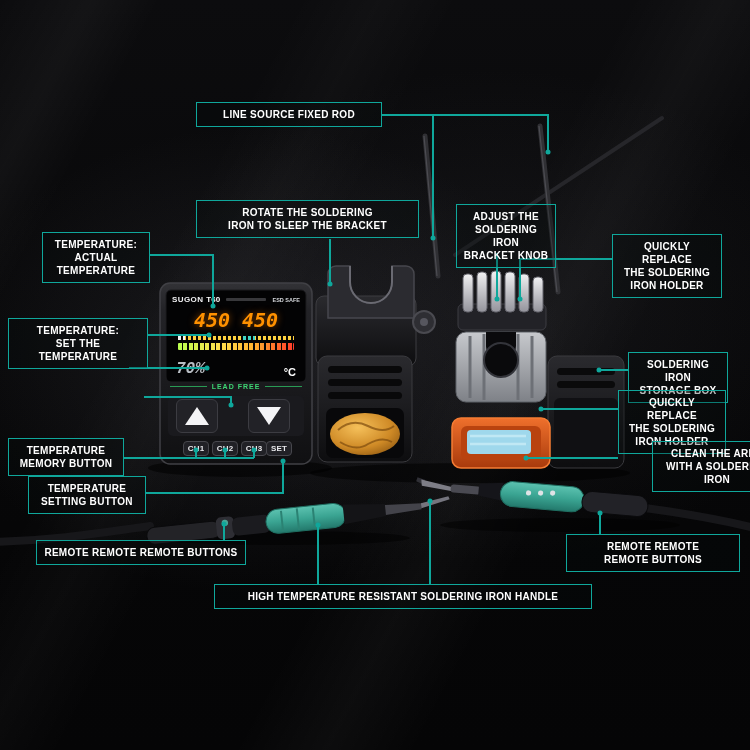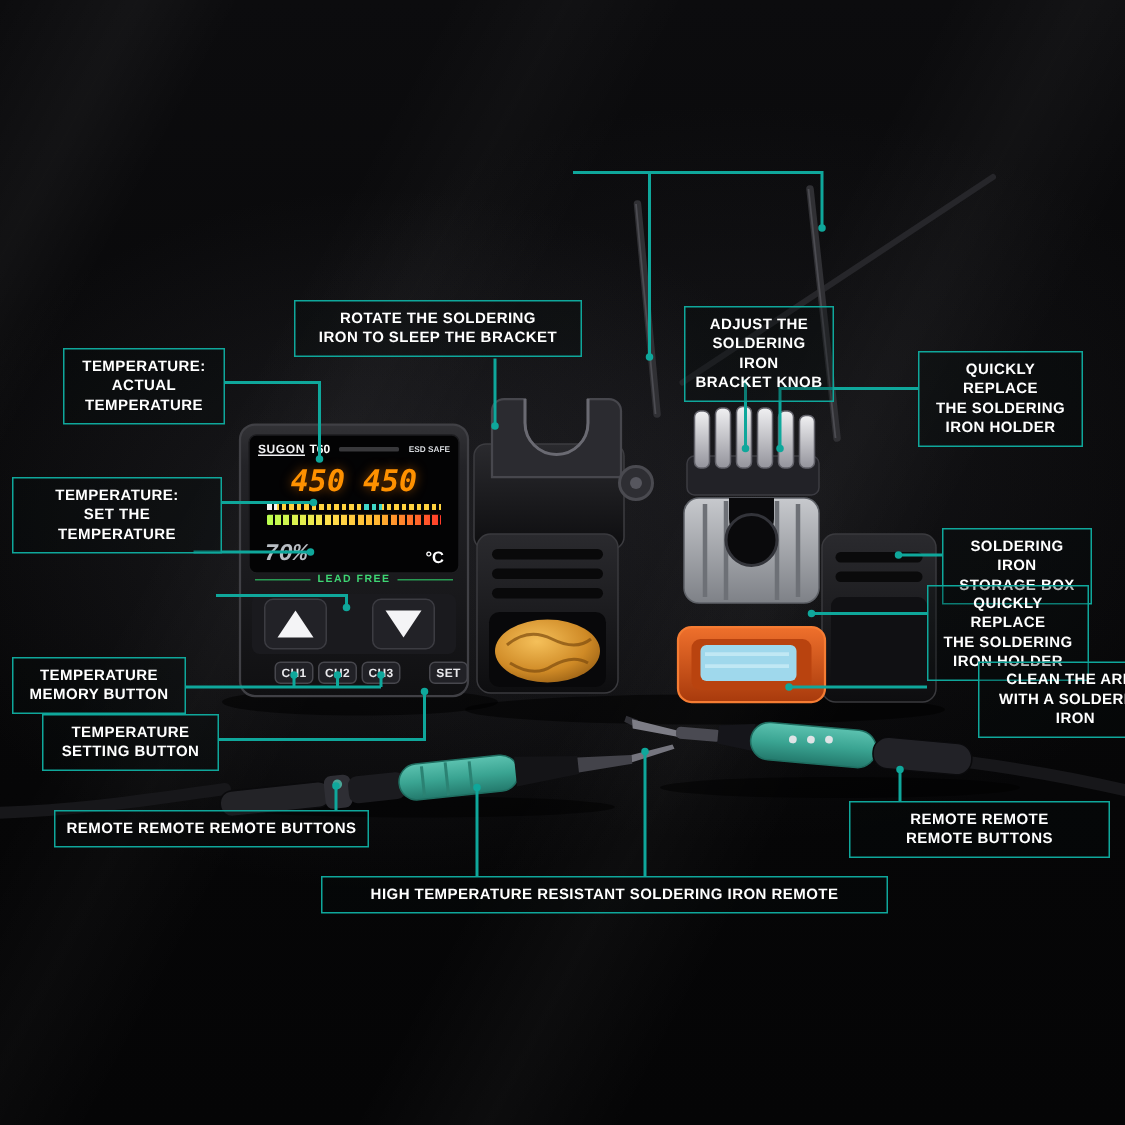--- a/index.html
+++ b/index.html
@@ -24,21 +24,21 @@
     font-size:10px;font-weight:bold;line-height:13px;letter-spacing:.3px;
     padding:5px 6px;white-space:pre-line;text-align:center;
   }
   .ta-c{text-align:center;}
   
   #display{
     position:absolute;left:166px;top:290px;width:140px;height:92px;
     display:flex;flex-direction:column;padding:4px 6px;box-sizing:border-box;
   }
   .d-head{display:flex;align-items:center;gap:3px;height:11px;}
-  .d-brand{font-size:8px;font-weight:bold;color:#f0f0f2;letter-spacing:.4px;text-decoration:underline;}
+  .d-brand{font-size:8px;font-weight:bold;color:#f0f0f2;letter-spacing:.4px;}
   .d-model{font-size:8px;font-weight:bold;color:#ffffff;}
   .d-blur{flex:1;height:3px;margin:0 3px;background:rgba(195,195,205,.28);border-radius:1px;}
   .d-esd{font-size:5.5px;font-weight:bold;color:#d6d9dd;line-height:6px;text-align:right;}
   .d-temps{display:flex;justify-content:center;gap:12px;margin-top:1px;}
   .d-temp{
     font-family:"DejaVu Sans Mono",monospace;font-weight:bold;font-style:italic;
     font-size:20px;line-height:28px;color:#ff9100;text-shadow:0 0 7px rgba(255,130,0,.5);
   }
   .d-ticks{
     height:4px;margin:2px 6px 0;
@@ -234,21 +234,21 @@
 
   <div class="arrow-btn hud" style="left:176px;top:399px">
     <i class="tri-up"></i>
   </div>
   <div class="arrow-btn hud" style="left:248px;top:399px">
     <i class="tri-down"></i>
   </div>
   <div class="ch-btn hud" style="left:183px">CH1</div>
   <div class="ch-btn hud" style="left:212px">CH2</div>
   <div class="ch-btn hud" style="left:241px">CH3</div>
-  <div class="ch-btn hud" style="left:286px">SET</div>
+  <div class="ch-btn hud" style="left:266px">SET</div>
 
   <svg id="lines-svg" class="layer" width="750" height="750" viewBox="0 0 750 750">
     <polyline class="callout-line" points="382,115 548,115 548,152"></polyline>
     <polyline class="callout-line" points="433,115 433,238"></polyline>
     <polyline class="callout-line" points="330,239 330,284"></polyline>
     <polyline class="callout-line" points="497,253 497,299"></polyline>
     <polyline class="callout-line" points="612,259 520,259 520,299"></polyline>
     <polyline class="callout-line" points="150,255 213,255 213,306"></polyline>
     <polyline class="callout-line" points="148,335 209,335"></polyline>
     <polyline class="callout-line" points="129,368 207,368"></polyline>
@@ -282,21 +282,22 @@
         <circle class="callout-dot" cx="599" cy="370" r="2.5"></circle>
       <circle class="callout-dot" cx="541" cy="409" r="2.5"></circle>
         <circle class="callout-dot" cx="526" cy="458" r="2.5"></circle>
       <circle class="callout-dot" cx="224" cy="524" r="2.5"></circle>
         <circle class="callout-dot" cx="600" cy="513" r="2.5"></circle>
       <circle class="callout-dot" cx="318" cy="525" r="2.5"></circle>
         <circle class="callout-dot" cx="430" cy="501" r="2.5"></circle>
     </g>
   </svg>
 
-  <div class="callout ta-c" style="left:196px;top:200px;width:192px">ROTATE THE SOLDERING
+  <div class="callout ta-c" style="left:196px;top:102px;width:186px">LINE SOURCE FIXED ROD</div>
+  <div class="callout ta-c" style="left:196px;top:200px;width:223px">ROTATE THE SOLDERING
 IRON TO SLEEP THE BRACKET</div>
   <div class="callout" style="left:456px;top:204px;width:100px">ADJUST THE
 SOLDERING IRON
 BRACKET KNOB</div>
   <div class="callout" style="left:612px;top:234px;width:110px">QUICKLY REPLACE
 THE SOLDERING
 IRON HOLDER</div>
   <div class="callout" style="left:42px;top:232px;width:108px">TEMPERATURE:
 ACTUAL
 TEMPERATURE</div>
@@ -310,15 +311,15 @@
 STORAGE BOX</div>
   <div class="callout" style="left:618px;top:390px;width:108px">QUICKLY REPLACE
 THE SOLDERING
 IRON HOLDER</div>
   <div class="callout" style="left:652px;top:441px;width:130px">CLEAN THE AREA
 WITH A SOLDERING
 IRON</div>
   <div class="callout ta-c" style="left:36px;top:540px;width:210px">REMOTE REMOTE REMOTE BUTTONS</div>
   <div class="callout" style="left:566px;top:534px;width:174px">REMOTE REMOTE
 REMOTE BUTTONS</div>
-  <div class="callout ta-c" style="left:214px;top:584px;width:378px">HIGH TEMPERATURE RESISTANT SOLDERING IRON REMOTE</div>
+  <div class="callout ta-c" style="left:214px;top:584px;width:378px">HIGH TEMPERATURE RESISTANT SOLDERING IRON HANDLE</div>
 
 </div>
 
 </body></html>

